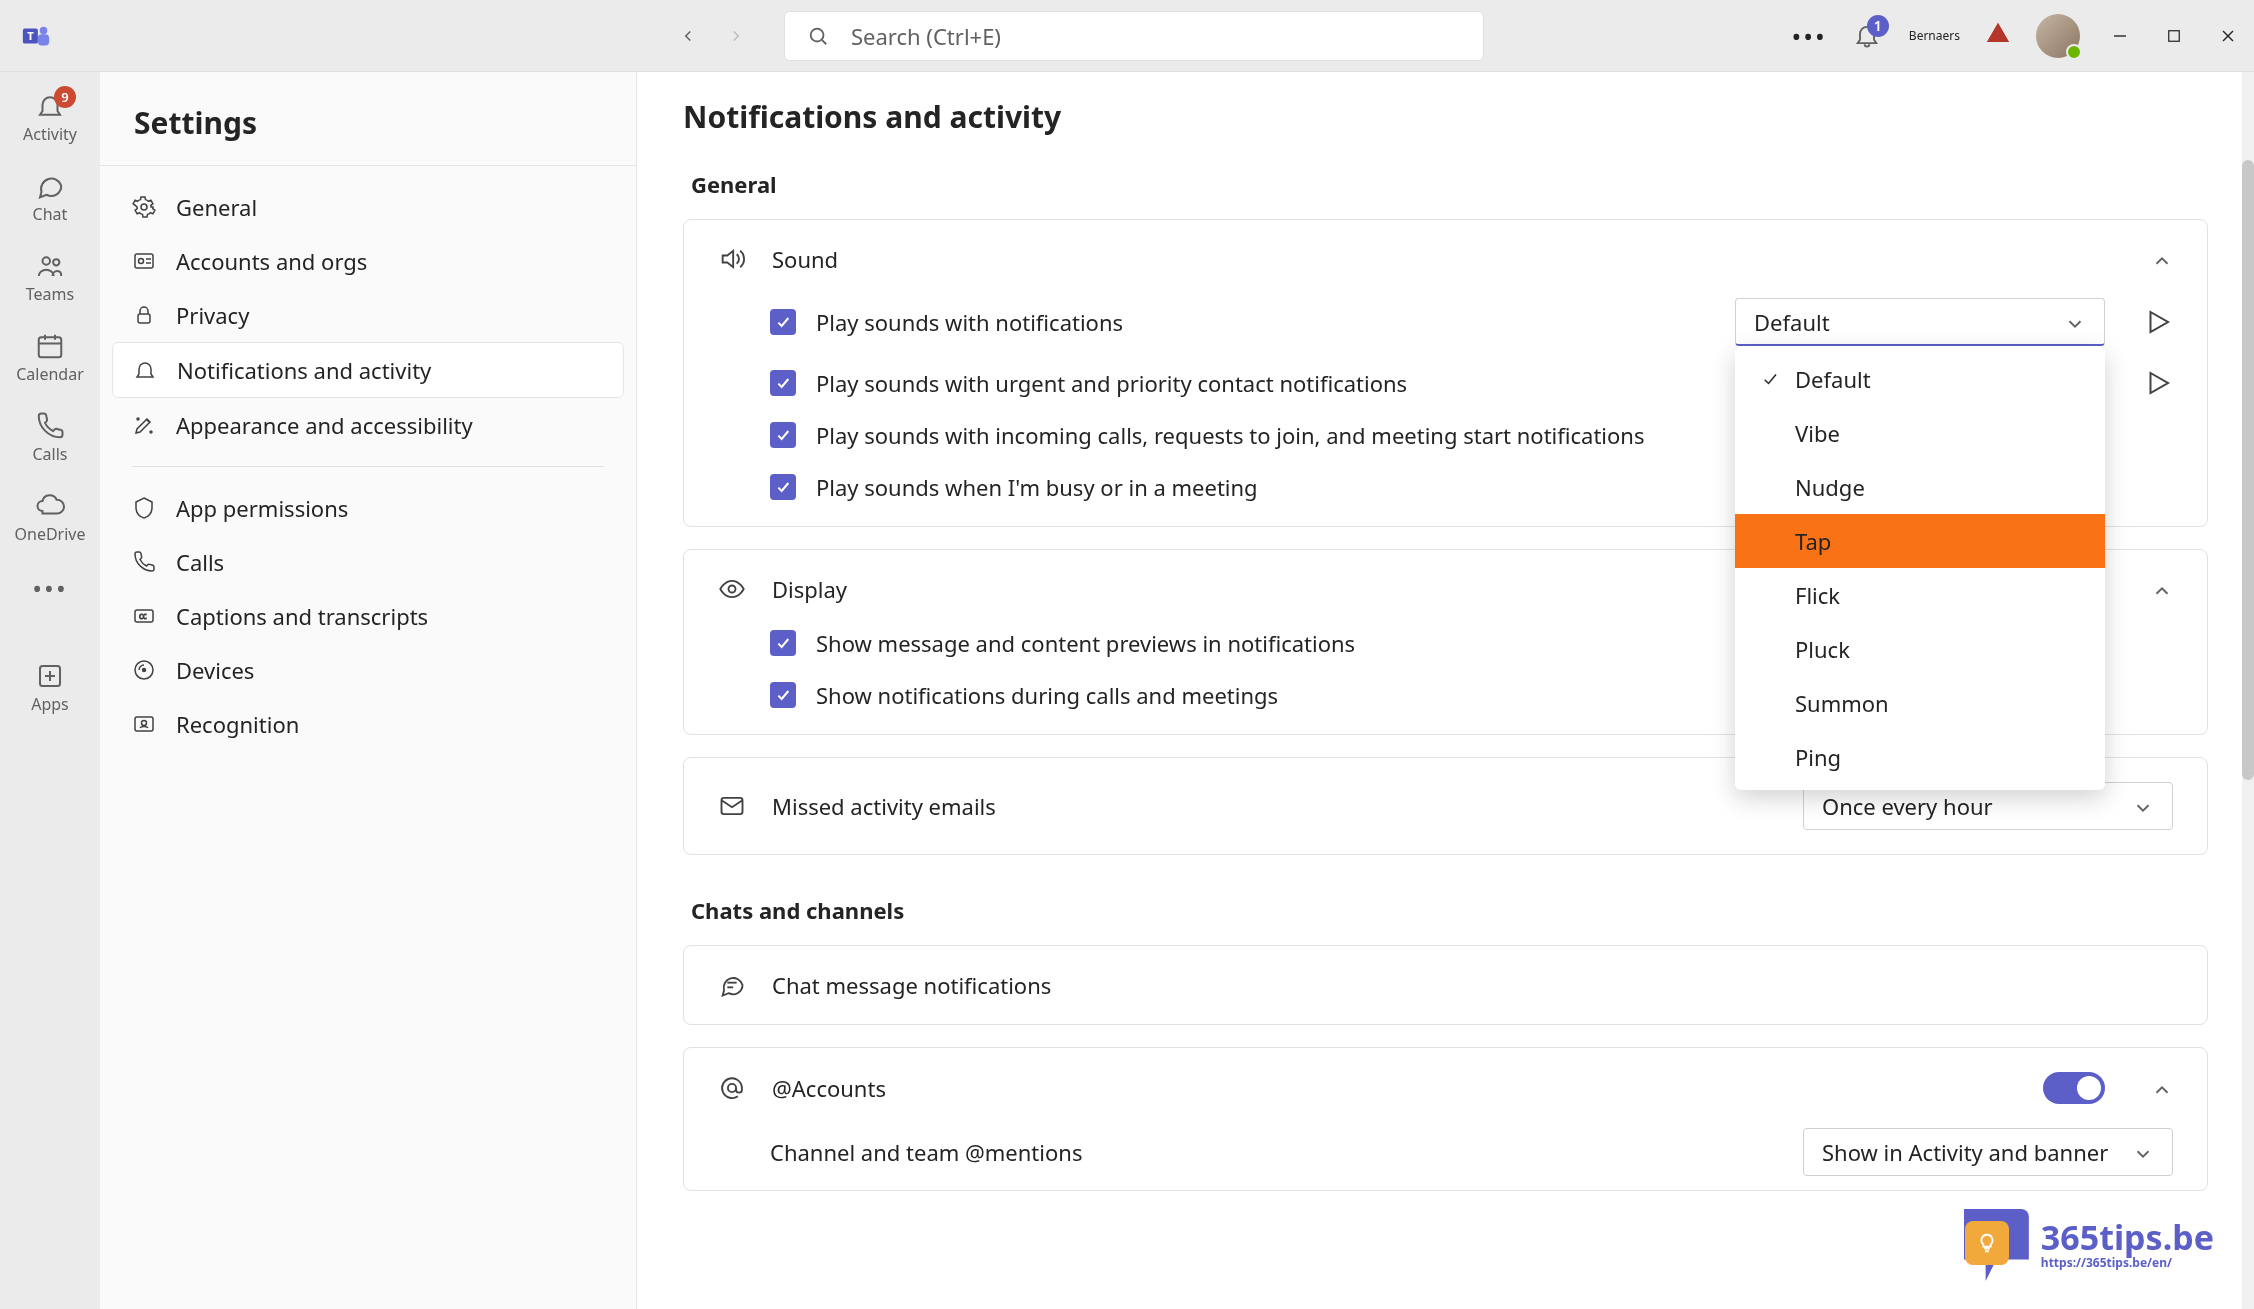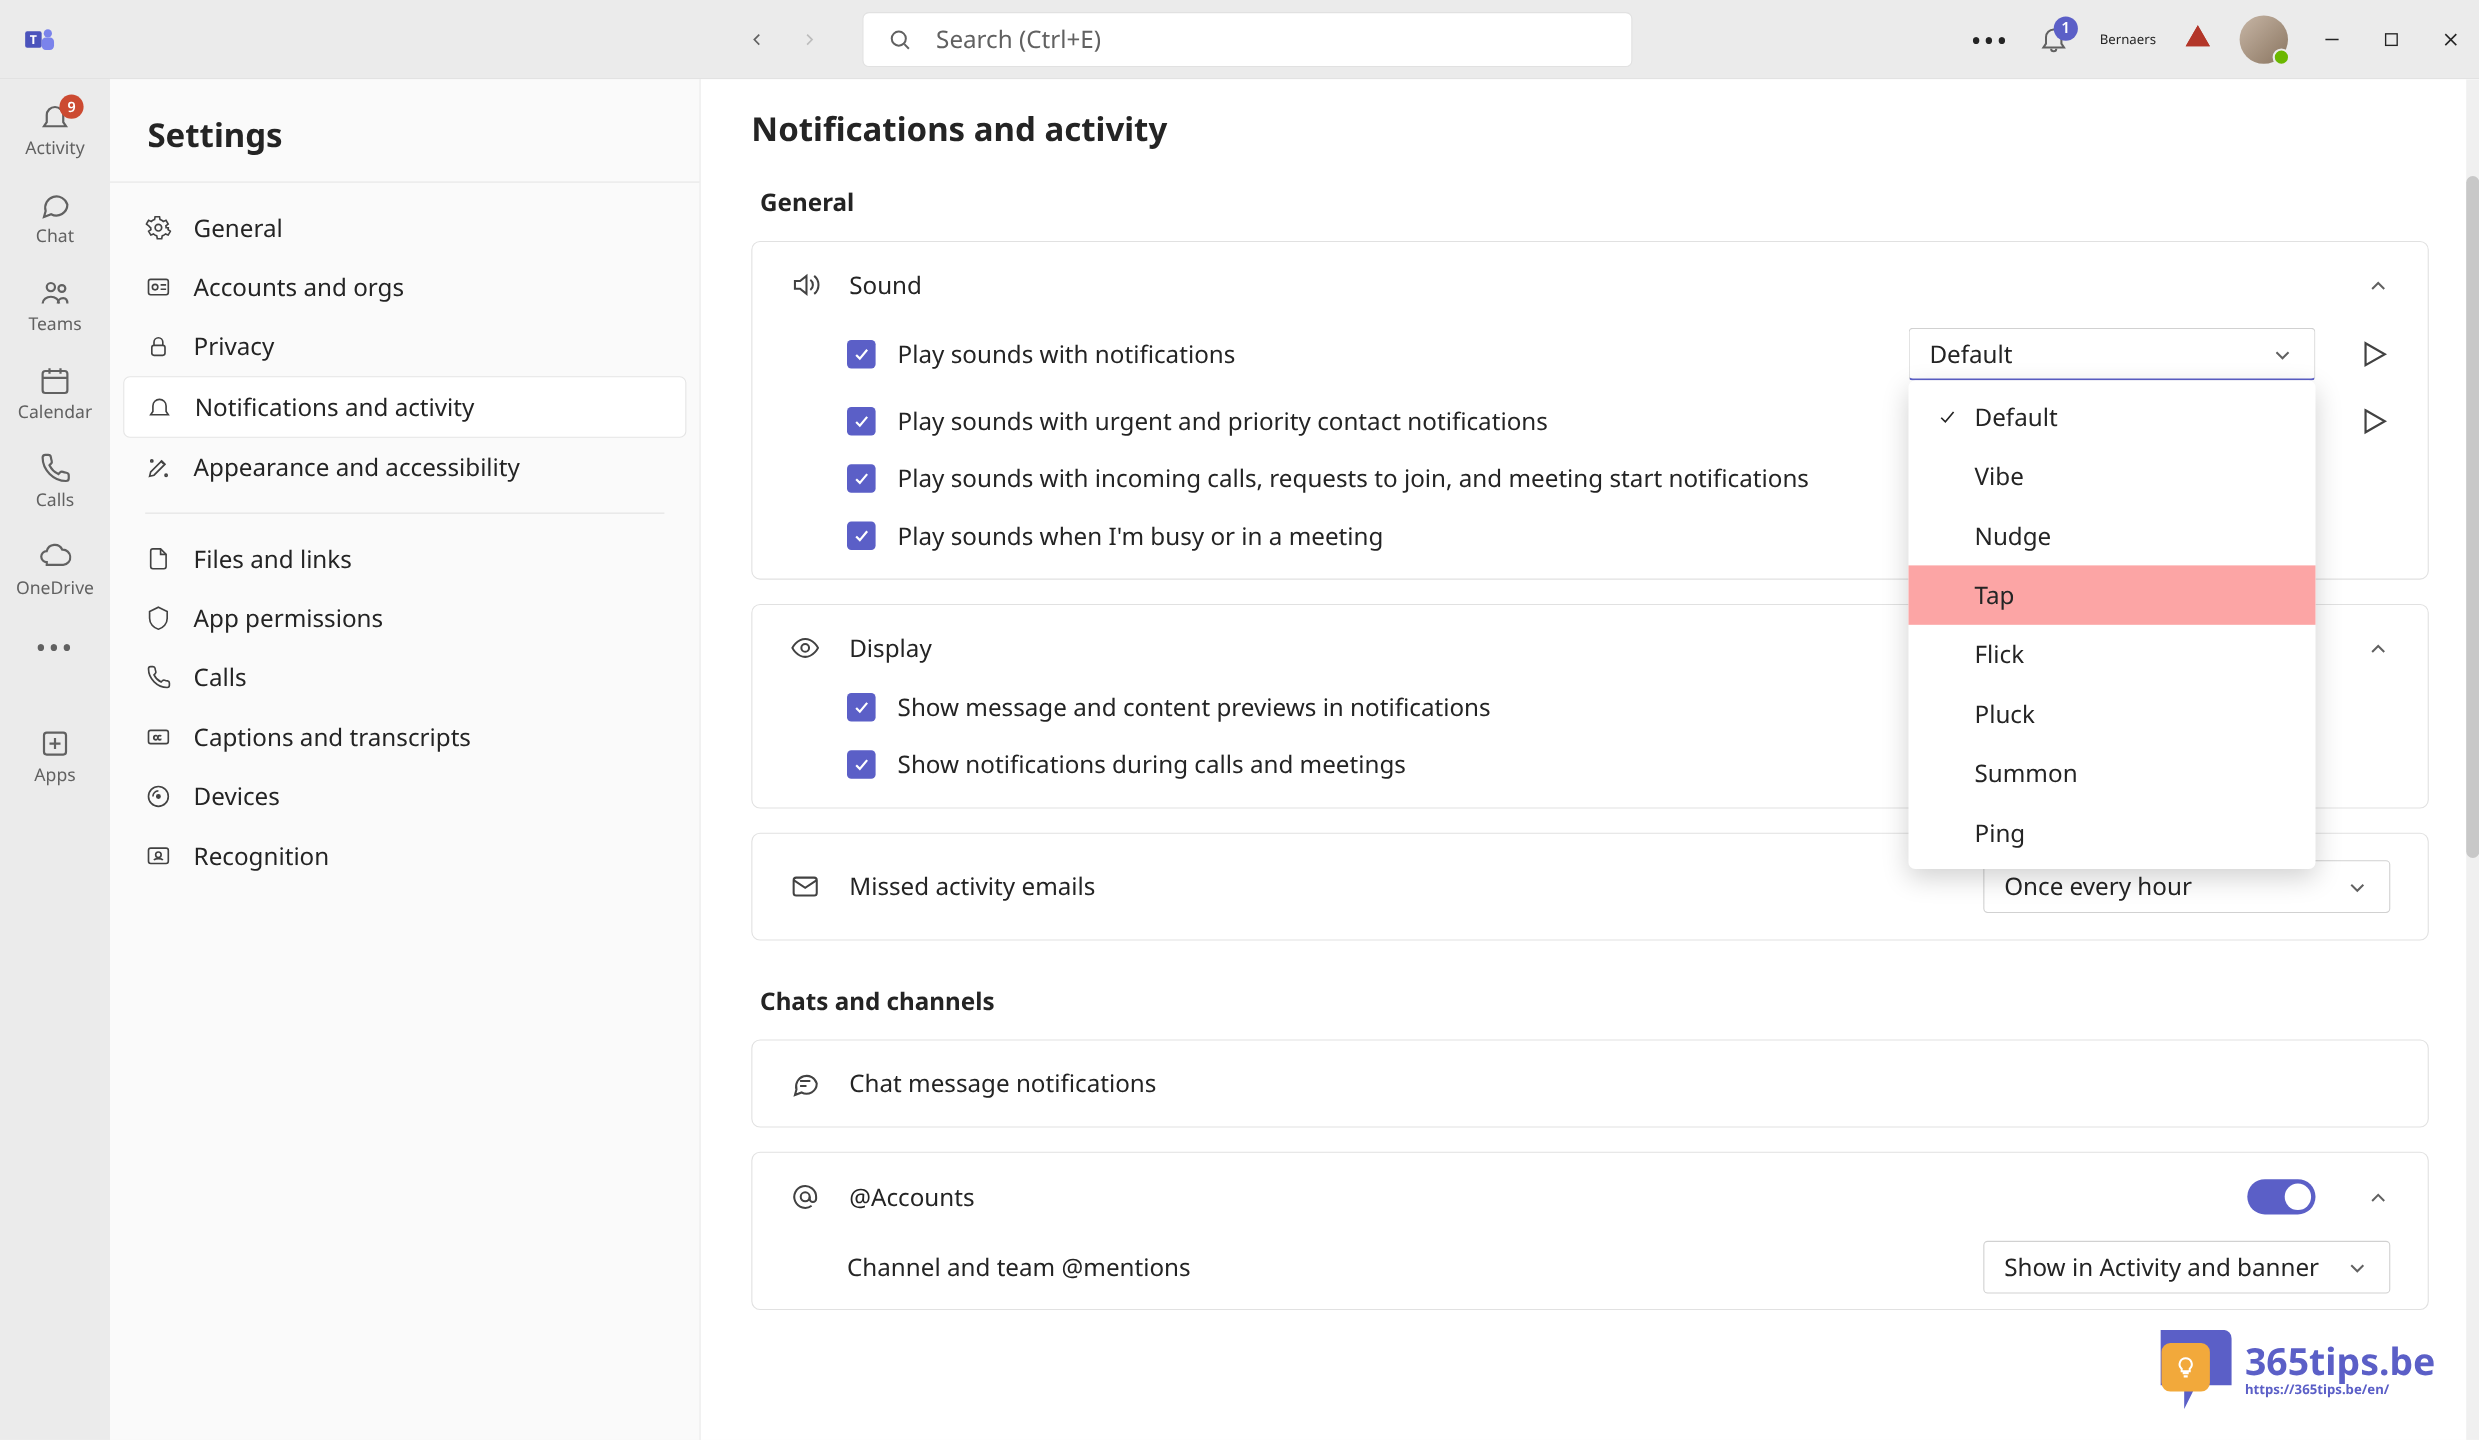--- a/index.html
+++ b/index.html
@@ -149,21 +149,21 @@
   padding:6px 0;
   z-index:50;
 }
 .dropdown-item {
   display:flex; align-items:center; gap:14px;
   padding:12px 26px 12px 26px;
   font-size:22px; color:#242424;
   cursor:pointer;
 }
 .dropdown-item .check { width:20px; display:flex; }
-.dropdown-item.hover { background:#fca5a5;}
+.dropdown-item.hover { background:#f97316;}
 
 
 .toggle {
   width:62px; height:32px; border-radius:16px; background:#5B5FC7;
   position:relative;
 }
 .toggle::after{
   content:""; position:absolute; right:4px; top:4px;
   width:24px;height:24px;border-radius:50%;background:#fff;
 }
@@ -358,27 +358,20 @@
       <div class="settings-item">
           <svg viewBox="0 0 24 24">
             <path d="M4 20l4-1 10-10-3-3L5 16l-1 4z"></path>
             <path d="M14 6l3 3"></path>
             <circle cx="19" cy="19" r="1"></circle>
             <circle cx="6" cy="6" r="1"></circle>
           </svg>
           <span>Appearance and accessibility</span>
         </div>
       <div class="settings-divider"></div>
-      <div class="settings-item">
-          <svg viewBox="0 0 24 24">
-            <path d="M14 3H7a2 2 0 00-2 2v14a2 2 0 002 2h10a2 2 0 002-2V8l-5-5z"></path>
-            <path d="M14 3v5h5"></path>
-          </svg>
-          <span>Files and links</span>
-        </div>
       <div class="settings-item">
           <svg viewBox="0 0 24 24">
             <path d="M12 2l8 4v6c0 5-3.5 9-8 10-4.5-1-8-5-8-10V6l8-4z"></path>
           </svg>
           <span>App permissions</span>
         </div>
       <div class="settings-item">
           <svg viewBox="0 0 24 24">
             <path d="M22 17v2a2 2 0 01-2 2c-9 0-17-8-17-17a2 2 0 012-2h2a2 2 0 012 1.7c.1.9.3 1.8.6 2.6a2 2 0 01-.5 2.1L8 9.5a14 14 0 006.5 6.5l1.1-1.1a2 2 0 012.1-.5c.8.3 1.7.5 2.6.6A2 2 0 0122 17z"></path>
           </svg>

